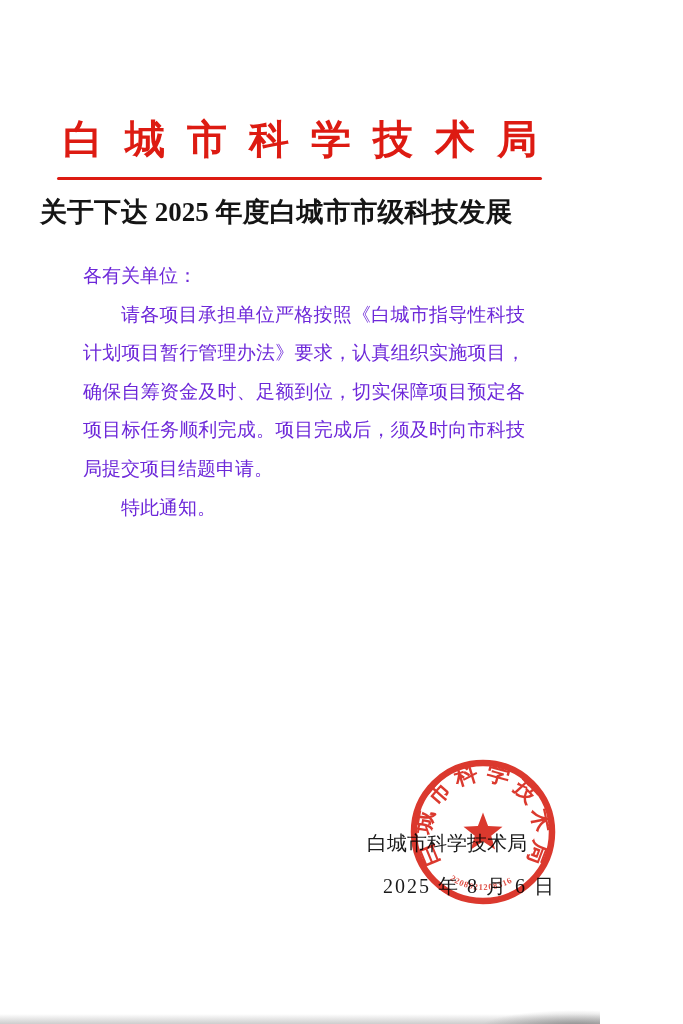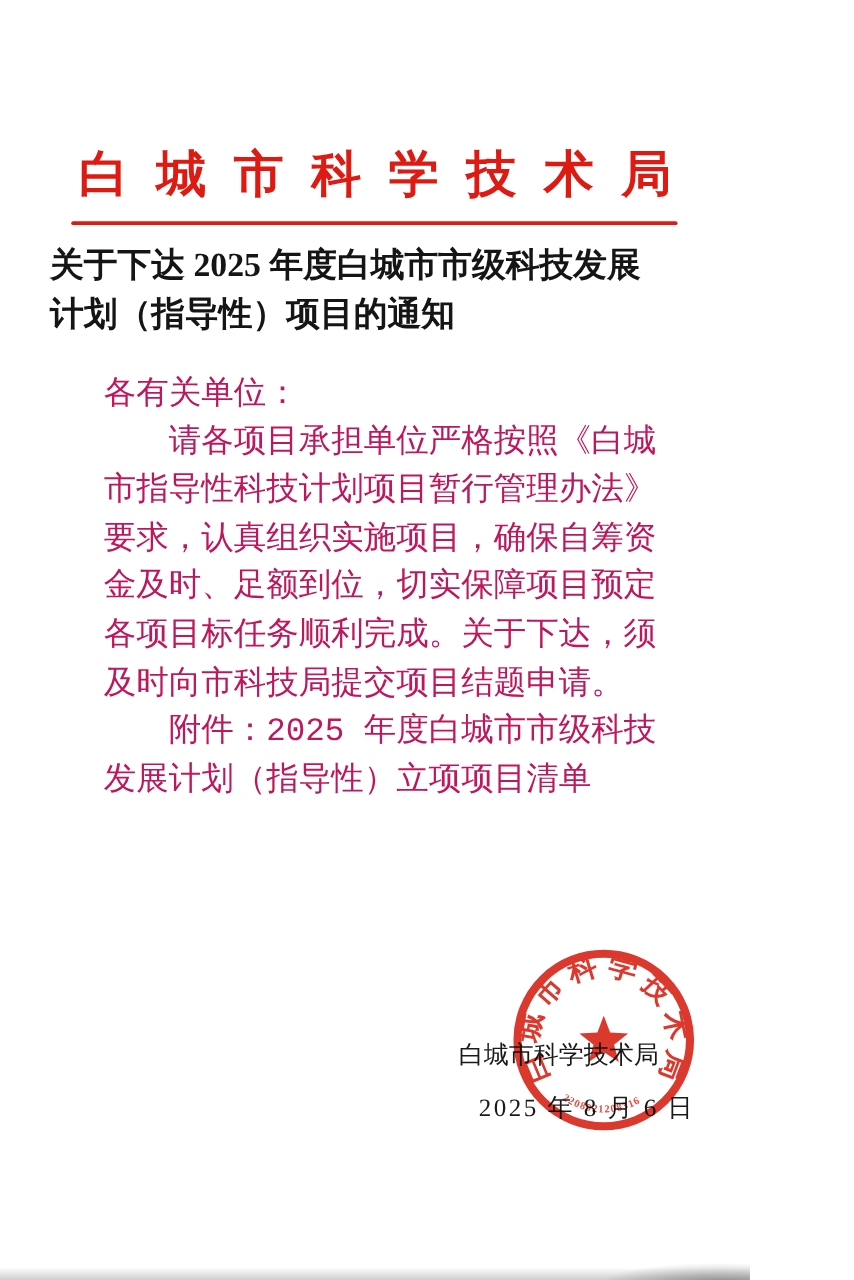--- a/index.html
+++ b/index.html
@@ -30,25 +30,24 @@
   .doc-title{
     margin:13px 40px 0 40px;
     text-align:left;
     font-size:27px;
     line-height:39px;
     font-weight:bold;
     color:#151515;
   }
   .doc-body{
     margin:25px 75px 0 83px;
-    font-size:26px;
+    font-size:19px;
     line-height:38.6px;
     text-align:justify;
-    color:#be185d;
-    font-family:Liberation Mono, monospace;
+    color:#6d28d9;
   }
   .doc-body p{margin:0;}
   .para{text-indent:2em;}
   .sig-agency{
     position:absolute;
     left:367px;top:830px;
     font-size:20px;
     color:#1a1a1a;
     letter-spacing:0px;
     white-space:nowrap;
@@ -88,26 +87,26 @@
 </style>
 </head>
 <body>
 
 <div class="page">
 
   <div class="letterhead">白城市科学技术局</div>
 
   <div class="red-rule"></div>
 
-  <h1 class="doc-title"><span>关于下达 2025 年度白城市市级科技发展</span><br><span>计划（指导性）项目的通知</span></h1>
+  <h1 class="doc-title"><span>关于下达 2025 年度白城市市级科技发展</span><br></h1>
 
   <div class="doc-body">
     <p class="salutation">各有关单位：</p>
-    <p class="para">请各项目承担单位严格按照《白城市指导性科技计划项目暂行管理办法》要求，认真组织实施项目，确保自筹资金及时、足额到位，切实保障项目预定各项目标任务顺利完成。关于下达，须及时向市科技局提交项目结题申请。</p>
-    <p class="para">附件：2025 年度白城市市级科技发展计划（指导性）立项项目清单</p>
+    <p class="para">请各项目承担单位严格按照《白城市指导性科技计划项目暂行管理办法》要求，认真组织实施项目，确保自筹资金及时、足额到位，切实保障项目预定各项目标任务顺利完成。项目完成后，须及时向市科技局提交项目结题申请。</p>
+    <p class="para">特此通知。</p>
   </div>
 
   <div class="sig-agency">白城市科学技术局</div>
 
   <div class="sig-date">2025 年 8 月 6 日</div>
 
   <div class="seal">
     <svg width="150" height="150" viewBox="0 0 150 150">
       <defs>
         <path id="sealArcTop" d="M 32.4 104.8 A 52 52 0 1 1 117.6 104.8" fill="none"></path>

